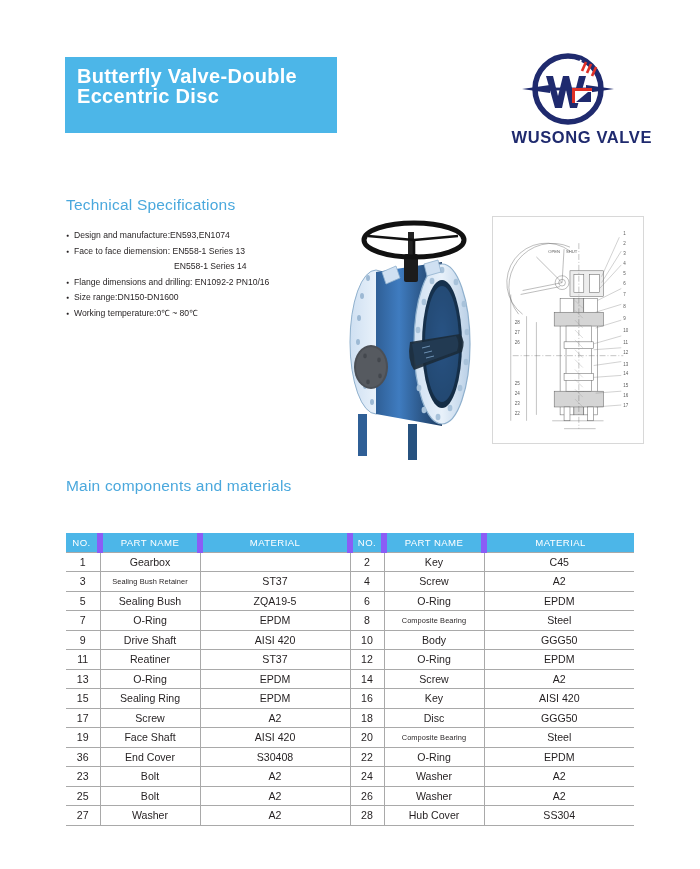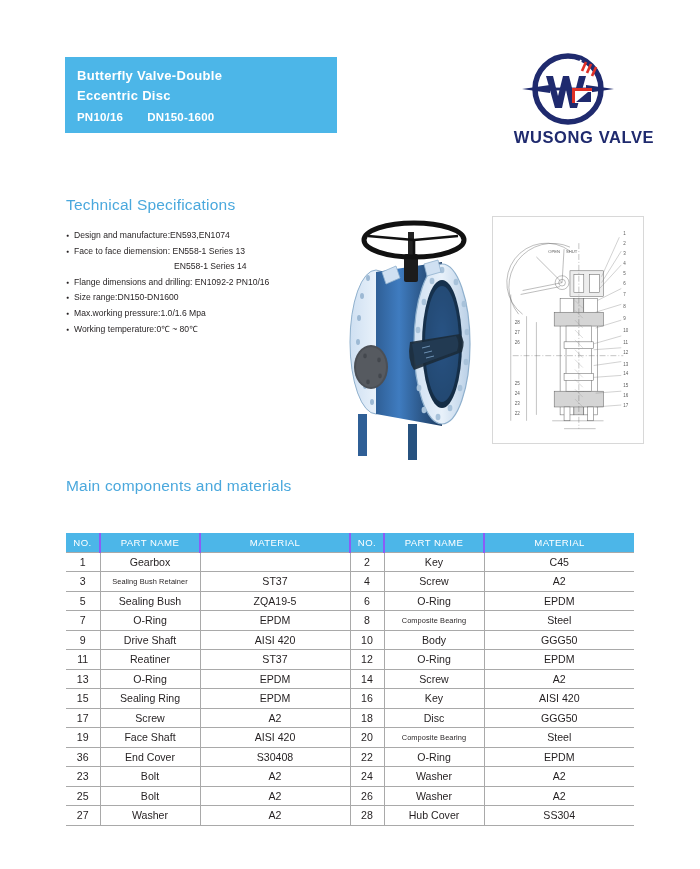--- a/index.html
+++ b/index.html
@@ -29,21 +29,21 @@
     position: absolute;
     left: 65px;
     top: 57px;
     width: 272px;
     height: 76px;
     background: #4cb6e8;
     padding: 9px 0 0 12px;
   }
 
   .title-banner .t-line {
-    font-size: 13px;
+    font-size: 20px;
     font-weight: bold;
     color: #ffffff;
     letter-spacing: 0.3px;
     line-height: 20px;
   }
 
   .title-banner .t-sub {
     margin-top: 5px;
     font-size: 11.5px;
     font-weight: bold;
@@ -60,23 +60,23 @@
     width: 152px;
     height: 116px;
   }
   .logo-mark {
     position: absolute;
     left: 28px; top: 0;
     width: 96px; height: 96px;
   }
   .logo-word {
     position: absolute;
-    left: 16px; top: 86px;
+    left: 8px; top: 86px;
     width: 152px;
-    text-align: center;
+    text-align: right;
     font-size: 16.5px;
     font-weight: bold;
     color: #1f2a6e;
     letter-spacing: 0.6px;
   }
 
   
   .section-heading {
     position: absolute;
     font-size: 15.5px;
@@ -152,21 +152,21 @@
   table.parts-table col.c-mat { width: 150px; }
 
   table.parts-table thead th {
     background: #4cb6e8;
     color: #ffffff;
     font-size: 9.6px;
     font-weight: normal;
     letter-spacing: 0.4px;
     height: 19px;
     text-align: center;
-    border-right: 2px solid #8b5cf6;
+    border-right: 6px solid #8b5cf6;
     border-bottom: none;
     vertical-align: middle;
   }
   table.parts-table thead th:last-child { border-right: none; }
 
   table.parts-table tbody td {
     height: 19.5px;
     font-size: 10.6px;
     text-align: center;
     vertical-align: middle;
@@ -185,23 +185,20 @@
   }
 </style>
 </head>
 <body>
 
 <div class="page-header">
 
   <div class="title-banner">
     <div class="t-line">Butterfly Valve-Double</div>
     <div class="t-line">Eccentric Disc</div>
-    <div class="t-sub">
-      <span>PN10/16</span><span class="sub-b">DN150-1600</span>
-    </div>
   </div>
 
   <div class="logo-block">
     <svg class="logo-mark" viewBox="0 0 96 96">
 
       <circle cx="48" cy="47" r="33" fill="none" stroke="#1f2a6e" stroke-width="5.5"></circle>
 
       <path d="M2 47 L30 43 L30 51 Z" fill="#1f2a6e"></path>
       <path d="M94 47 L66 43 L66 51 Z" fill="#1f2a6e"></path>
       <rect x="26" y="45.6" width="44" height="2.8" fill="#1f2a6e"></rect>
@@ -235,23 +232,20 @@
   </div>
   <div class="spec-item">
     <span>Face to face diemension: EN558-1 Series 13</span>
     <span class="cont">EN558-1 Series 14</span>
   </div>
   <div class="spec-item">
     <span>Flange dimensions and drilling: EN1092-2 PN10/16</span>
   </div>
   <div class="spec-item">
     <span>Size range:DN150-DN1600</span>
-  </div>
-  <div class="spec-item">
-    <span>Max.working pressure:1.0/1.6 Mpa</span>
   </div>
   <div class="spec-item">
     <span>Working temperature:0℃ ~ 80℃</span>
   </div>
 </div>
 
 <svg class="product-photo" viewBox="0 0 156 248">
   <defs>
     <linearGradient id="bodyGrad" x1="0" y1="0" x2="1" y2="0">
       <stop offset="0%" stop-color="#2f5f96"></stop>

